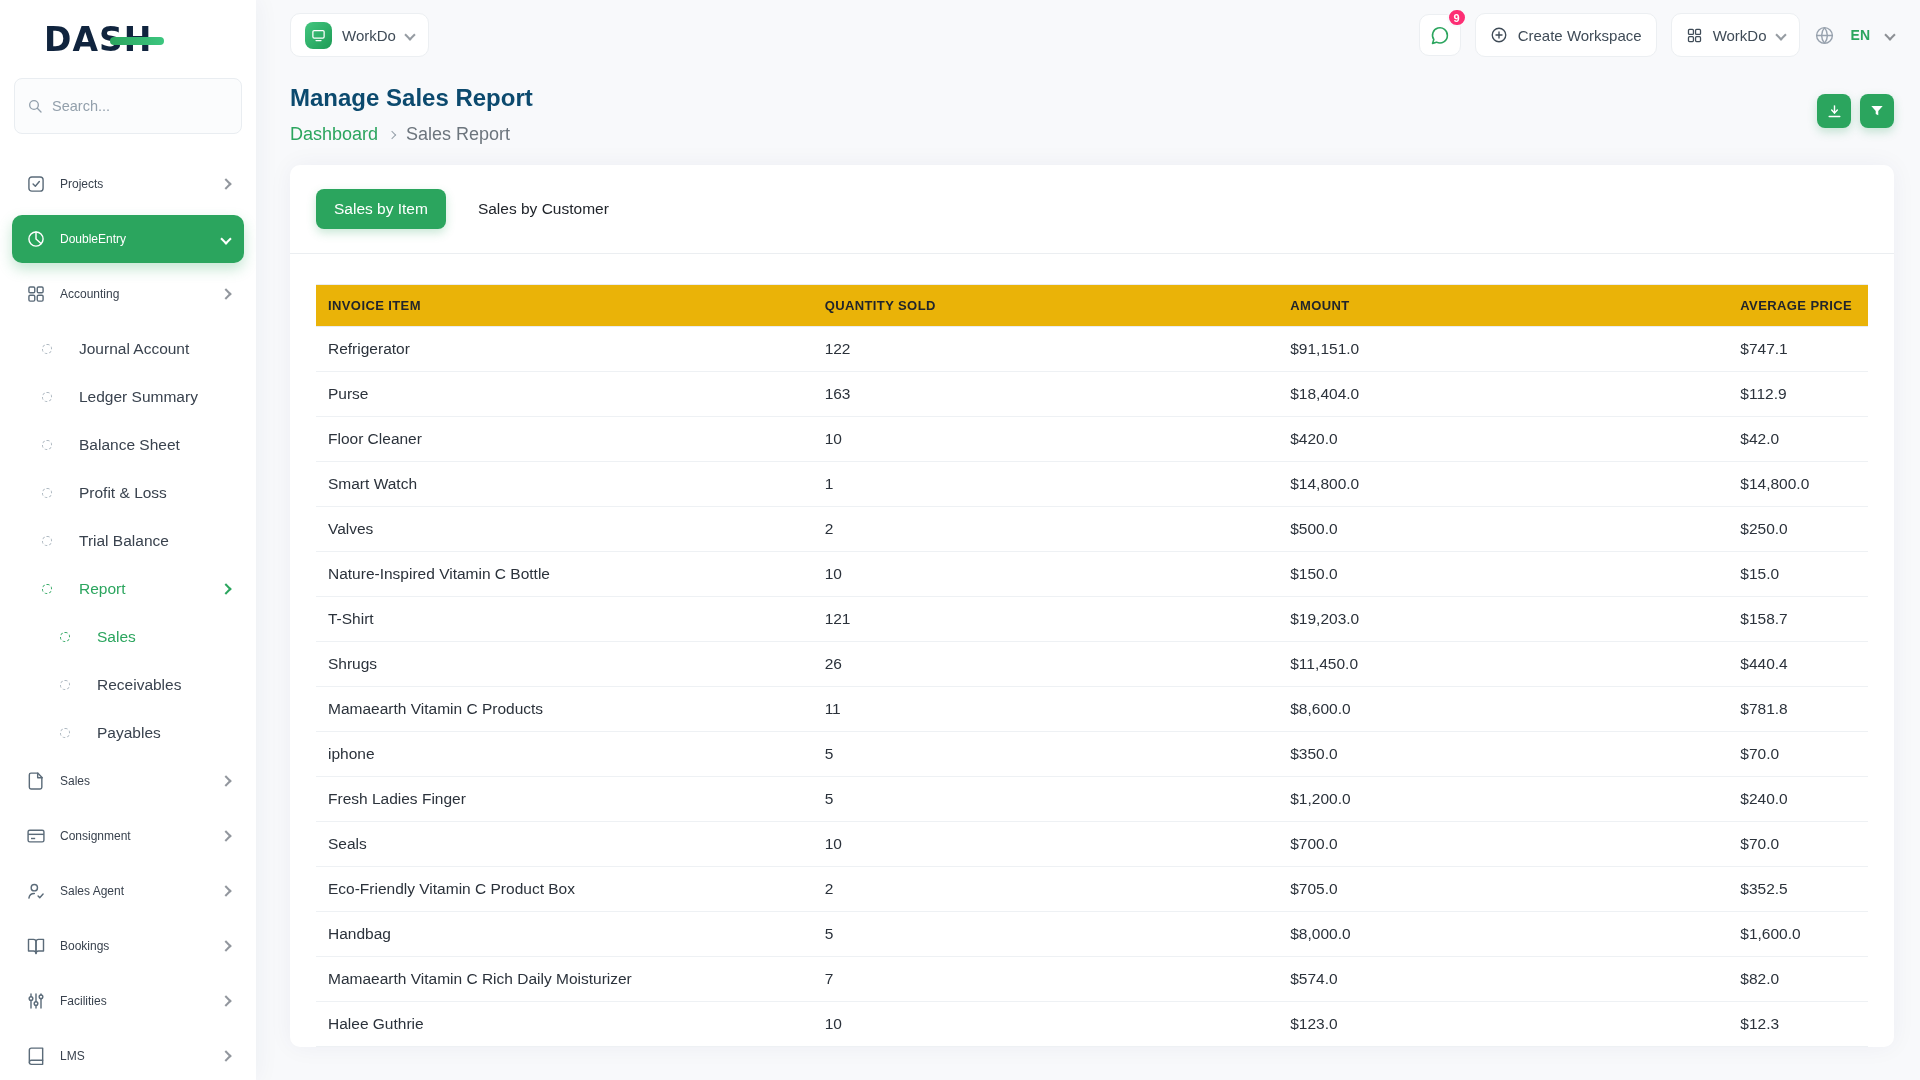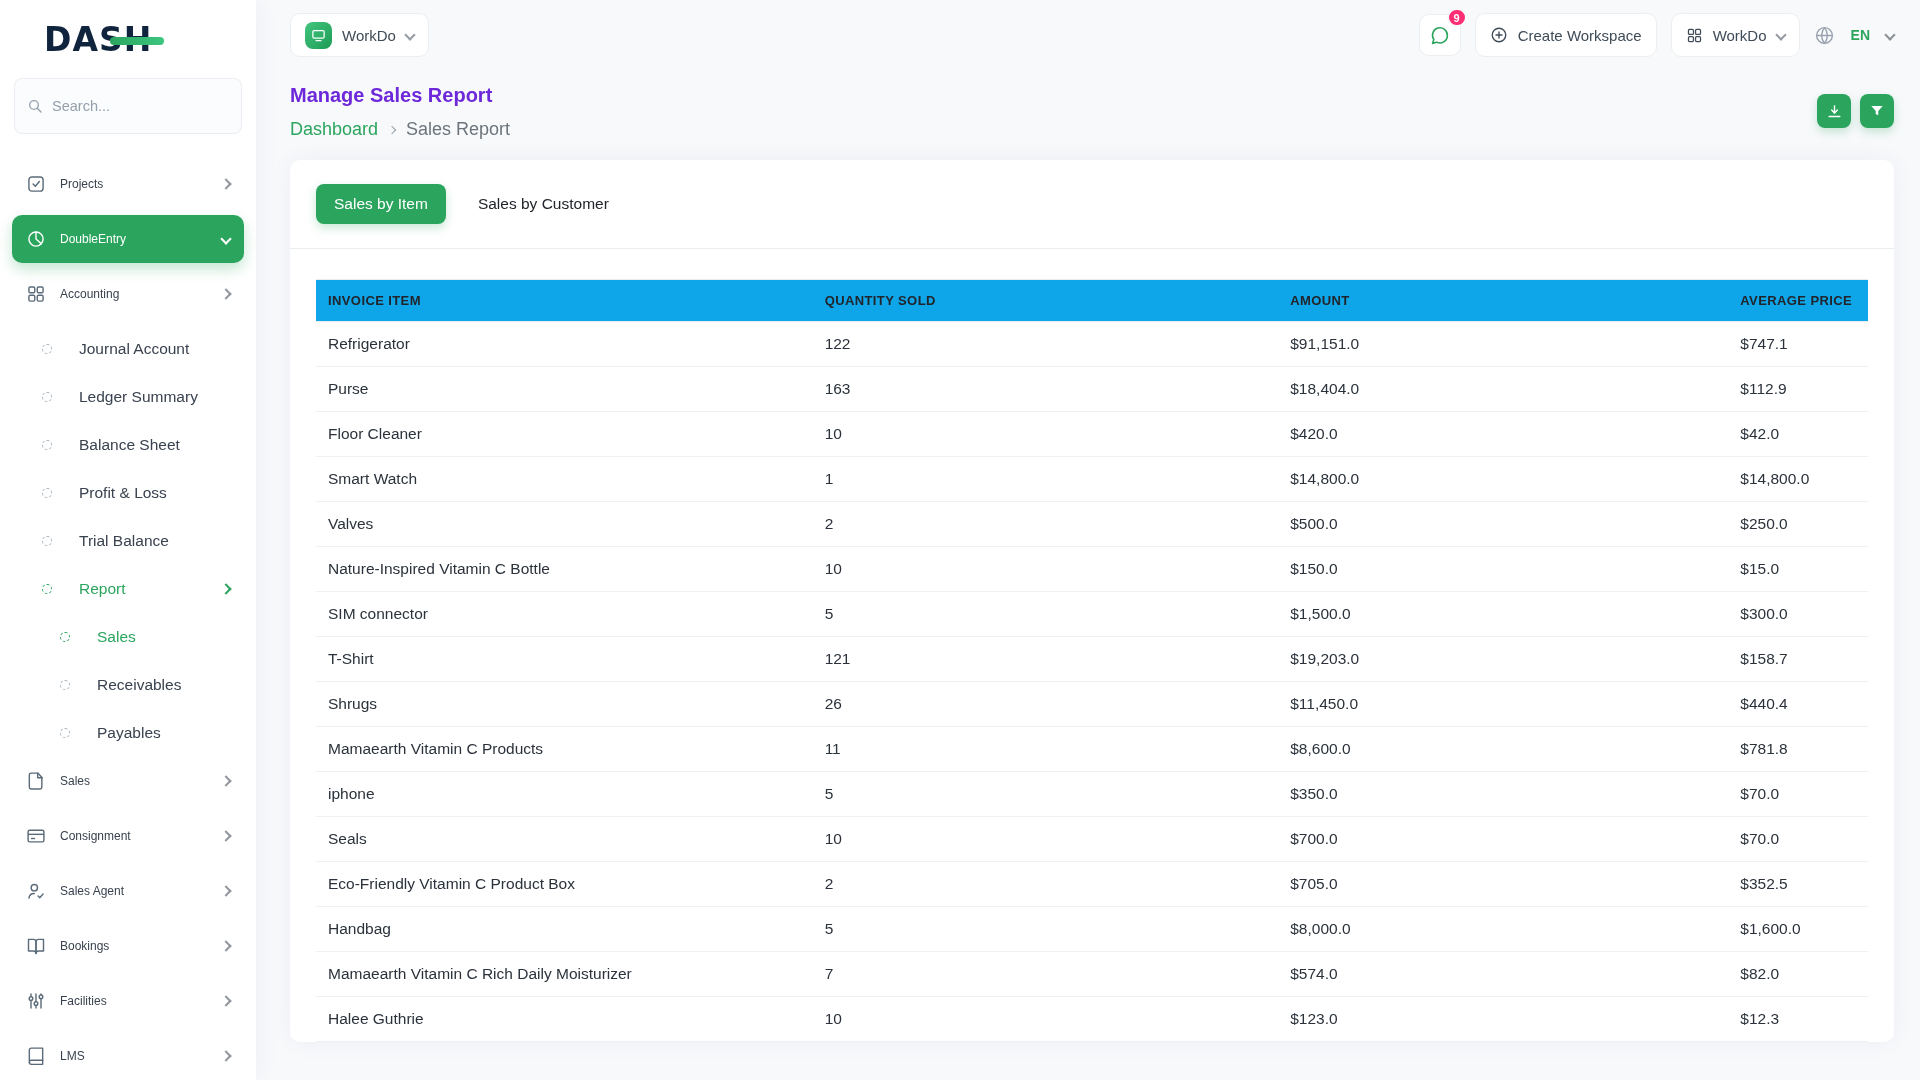--- a/index.html
+++ b/index.html
@@ -86,21 +86,21 @@
   .badge {
     position:absolute; top:-7px; right:-7px; min-width:19px; height:19px;
     border-radius:10px; background:#fd2e74; color:#fff; font-size:11px; font-weight:700;
     display:flex; align-items:center; justify-content:center; padding:0 5px;
     border:2px solid #f8f9fb;
   }
   .lang { display:flex; align-items:center; gap:16px; cursor:pointer; }
   .lang-code { color:#2ba55e; font-size:14px; font-weight:700; }
   
   .page-head { display:flex; justify-content:space-between; align-items:flex-start; padding:8px 26px 0 34px; }
-  .page-title { font-size:20px; font-weight:700; color:#6d28d9; margin:6px 0 12px; }
+  .page-title { font-size:24px; font-weight:700; color:#0c4a6e; margin:6px 0 12px; }
   .breadcrumb { display:flex; align-items:center; gap:11px; font-size:18px; }
   .crumb-link { color:#2ba55e; text-decoration:none; cursor:pointer; }
   .crumb-sep { width:6px; height:6px; border-right:1.8px solid #97a1ab; border-bottom:1.8px solid #97a1ab; transform:rotate(-45deg); }
   .crumb-current { color:#6c757d; }
   .head-actions { display:flex; gap:9px; margin-top:16px; }
   .icon-btn {
     width:34px; height:34px; border-radius:8px; background:#2ba55e; color:#fff;
     display:flex; align-items:center; justify-content:center; cursor:pointer;
     box-shadow:0 4px 10px rgba(43,165,94,.25); border:none;
   }
@@ -115,21 +115,21 @@
   }
   .tab { font-size:15.5px; color:#21252b; cursor:pointer; }
   .tab.active {
     background:#2ba55e; color:#fff; padding:11px 18px; border-radius:8px;
     font-weight:500; box-shadow:0 4px 10px rgba(43,165,94,.25);
   }
   .table-wrap { padding:30px 26px 0; }
   table { width:100%; border-collapse:collapse; table-layout:fixed; }
   th {
     text-align:left; font-size:13px; font-weight:700; color:#21252b;
-    text-transform:uppercase; letter-spacing:.4px; background:#0ea5e9;
+    text-transform:uppercase; letter-spacing:.4px; background:#eab308;
     border-top:1px solid #e9ecef; border-bottom:1px solid #e9ecef;
     padding:13px 12px; white-space:nowrap; overflow:visible;
   }
   td {
     font-size:15.5px; color:#2b323b; padding:13px 12px;
     border-bottom:1px solid #eef1f4; white-space:nowrap; overflow:hidden;
   }
   col.c1{width:32%;} col.c2{width:30%;} col.c3{width:29%;} col.c4{width:9%;}
 </style>
 </head>
@@ -433,26 +433,20 @@
               <td>$500.0</td>
               <td>$250.0</td>
             </tr>
             <tr>
               <td>Nature-Inspired Vitamin C Bottle</td>
               <td>10</td>
               <td>$150.0</td>
               <td>$15.0</td>
             </tr>
             <tr>
-              <td>SIM connector</td>
-              <td>5</td>
-              <td>$1,500.0</td>
-              <td>$300.0</td>
-            </tr>
-            <tr>
               <td>T-Shirt</td>
               <td>121</td>
               <td>$19,203.0</td>
               <td>$158.7</td>
             </tr>
             <tr>
               <td>Shrugs</td>
               <td>26</td>
               <td>$11,450.0</td>
               <td>$440.4</td>
@@ -463,20 +457,26 @@
               <td>$8,600.0</td>
               <td>$781.8</td>
             </tr>
             <tr>
               <td>iphone</td>
               <td>5</td>
               <td>$350.0</td>
               <td>$70.0</td>
             </tr>
             <tr>
+              <td>Fresh Ladies Finger</td>
+              <td>5</td>
+              <td>$1,200.0</td>
+              <td>$240.0</td>
+            </tr>
+            <tr>
               <td>Seals</td>
               <td>10</td>
               <td>$700.0</td>
               <td>$70.0</td>
             </tr>
             <tr>
               <td>Eco-Friendly Vitamin C Product Box</td>
               <td>2</td>
               <td>$705.0</td>
               <td>$352.5</td>

